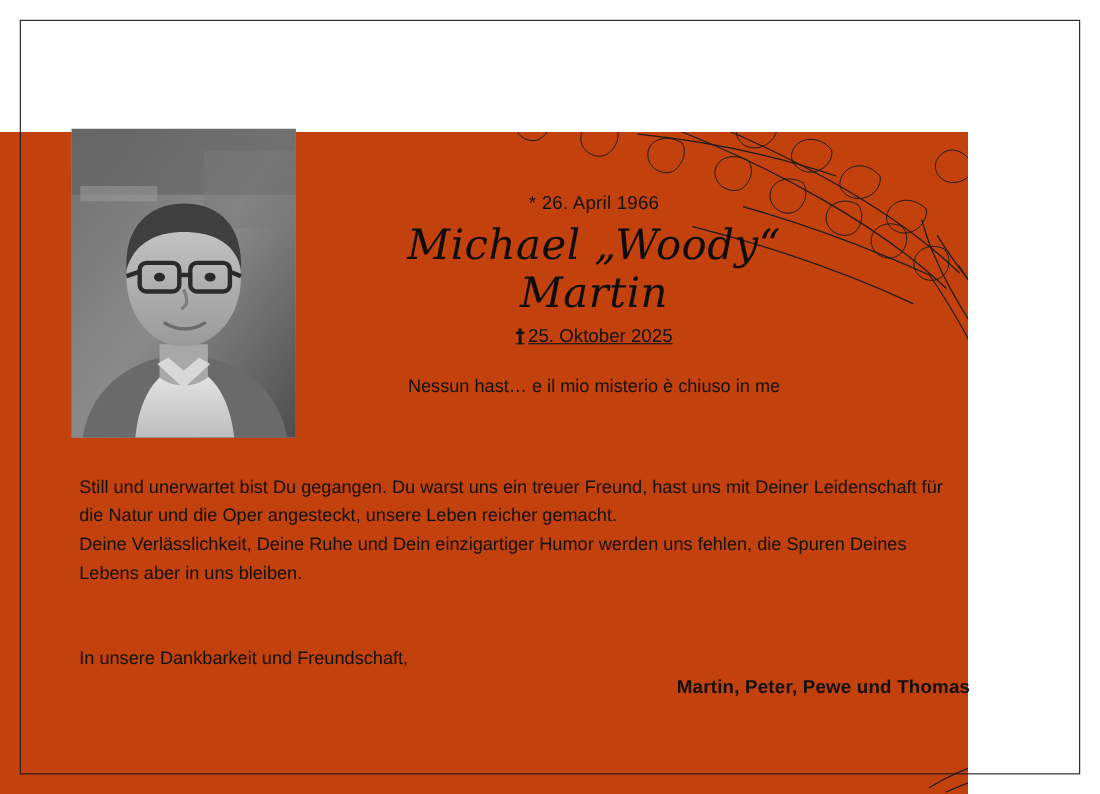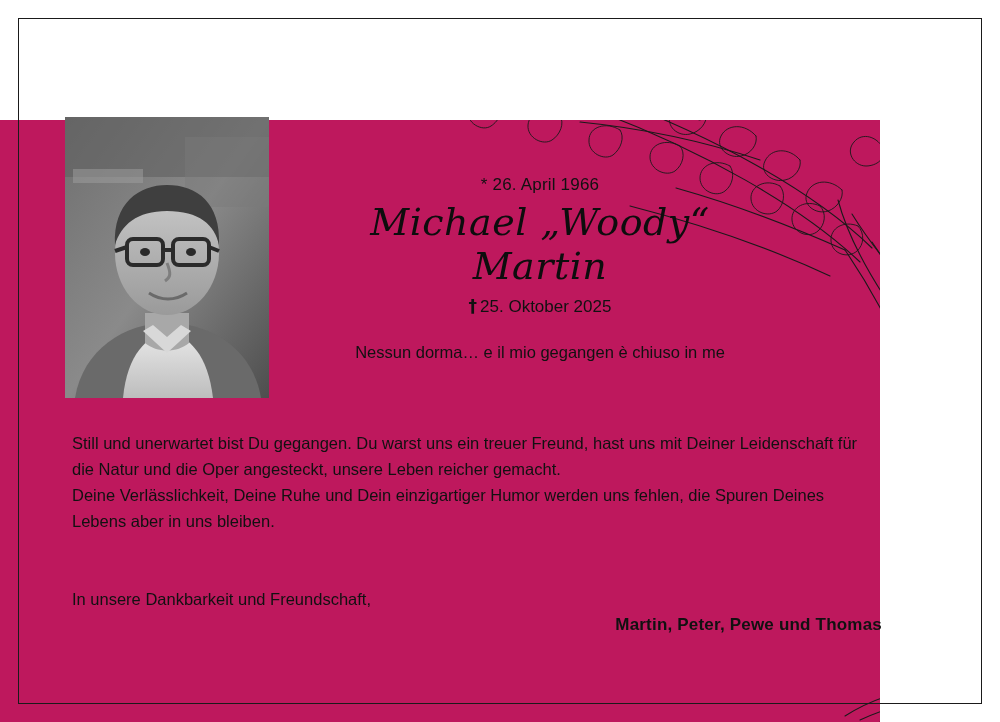--- a/index.html
+++ b/index.html
@@ -8,21 +8,21 @@
     background: #ffffff;
   }
   body {
     font-family: "Liberation Sans", sans-serif;
     color: #111111;
   }
   .page {
     position: relative;
     width: 1000px;
     height: 722px;
-    background: #be185d;
+    background: #c2410c;
     overflow: hidden;
   }
   
   .frame {
     position: absolute;
     left: 18px;
     top: 18px;
     width: 964px;
     height: 686px;
     border: 1px solid #1a1a1a;
@@ -89,20 +89,21 @@
     font-size: 38px;
     line-height: 1.15;
     letter-spacing: 0.5px;
     margin: 0 0 8px 0;
     color: #0d0d0d;
   }
   .death {
     font-size: 17px;
     color: #111;
     margin: 0 0 26px 0;
+    text-decoration: underline;
   }
   .death .cross {
     font-family: "DejaVu Sans", sans-serif;
     font-weight: 700;
     margin-right: 3px;
   }
   .quote {
     font-size: 16.5px;
     color: #111;
     margin: 0;
@@ -263,21 +264,21 @@
       <path d="M78 214 l24 22 l24 -22 l-10 -6 l-14 12 l-14 -12 Z" fill="#d8d8d8"></path>
     </svg>
   </div>
 
   <div class="header-block">
     <div class="birth">* 26. April 1966</div>
     <div class="name">Michael „Woody“ Martin</div>
     <div class="death">
       <span class="cross">†</span><span>25. Oktober 2025</span>
     </div>
-    <div class="quote">Nessun dorma… e il mio gegangen è chiuso in me</div>
+    <div class="quote">Nessun hast… e il mio misterio è chiuso in me</div>
   </div>
 
   <div class="body-text">
     <p>Still und unerwartet bist Du gegangen. Du warst uns ein treuer Freund, hast uns mit Deiner Leidenschaft für die Natur und die Oper angesteckt, unsere Leben reicher gemacht.</p>
     <p>Deine Verlässlichkeit, Deine Ruhe und Dein einzigartiger Humor werden uns fehlen, die Spuren Deines Lebens aber in uns bleiben.</p>
     <div class="para-gap"></div>
     <div class="para-gap"></div>
     <p>In unsere Dankbarkeit und Freundschaft,</p>
     <p class="signers">Martin, Peter, Pewe und Thomas</p>
   </div>

